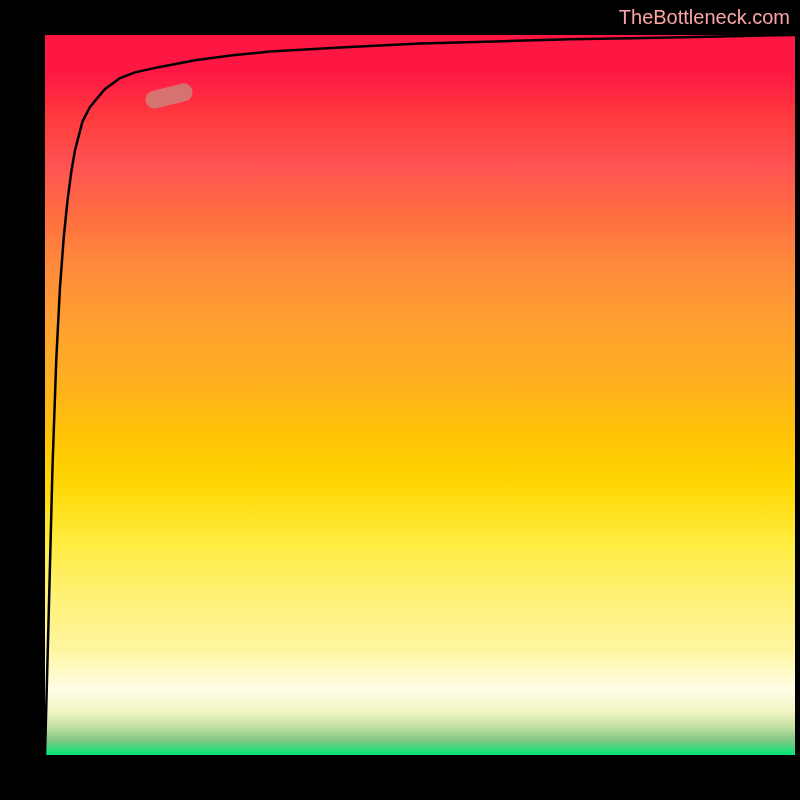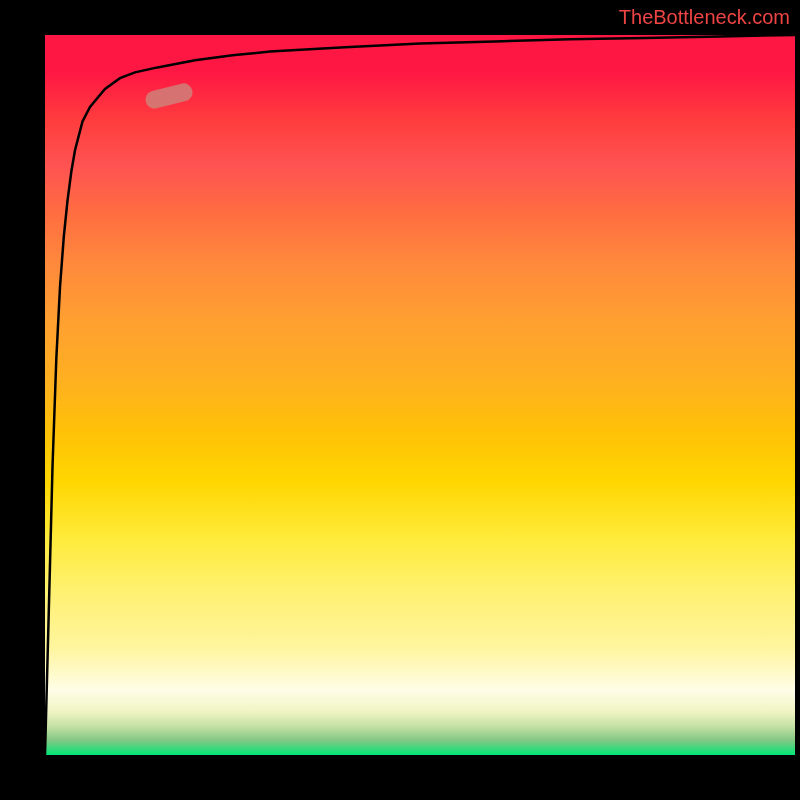--- a/index.html
+++ b/index.html
@@ -11,21 +11,21 @@
       width: 800px;
       height: 800px;
       background: #000;
       position: relative;
       font-family: Arial, sans-serif;
     }
     .watermark {
       position: absolute;
       top: 6px;
       right: 10px;
-      color: #ef4444;
+      color: #fca5a5;
       font-size: 20px;
       z-index: 10;
     }
     .plot-area {
       position: absolute;
       top: 35px;
       left: 45px;
       width: 750px;
       height: 720px;
       overflow: hidden;

